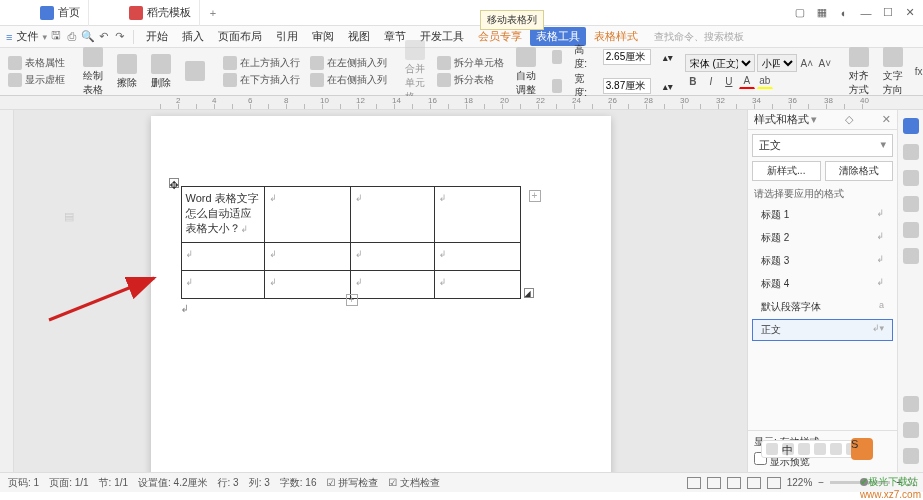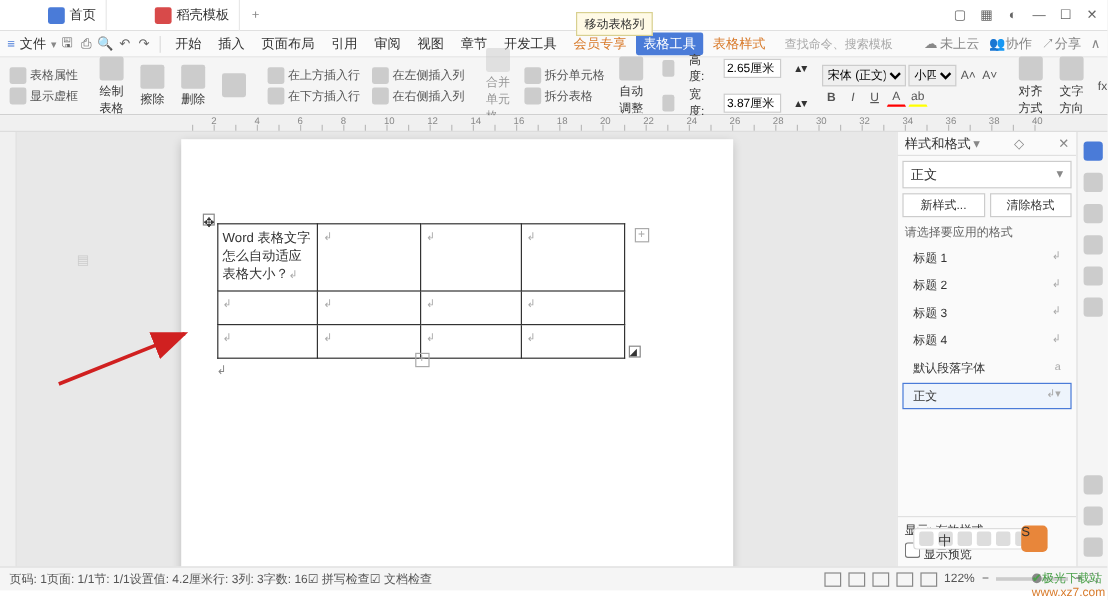--- a/index.html
+++ b/index.html
@@ -68,21 +68,21 @@
 .style-lbl { padding: 6px 6px 2px; font-size: 10px; color: #666; }
 .style-list { flex: 1; overflow: auto; }
 .style-item { padding: 3px 8px; display: flex; justify-content: space-between; border: 1px solid transparent; margin: 1px 4px; font-size: 10px; }
 .style-item.sel { border: 1px solid #4a7bd8; background: #eef4fc; }
 .style-item .sym { color: #aaa; font-size: 9px; }
 .side-foot { border-top: 1px solid #e0e0e0; padding: 4px 6px; font-size: 10px; display: flex; flex-direction: column; gap: 3px; }
 
 .icon-rail { width: 26px; border-left: 1px solid #e0e0e0; display: flex; flex-direction: column; align-items: center; gap: 10px; padding-top: 8px; background: #f5f5f5; }
 .rail-ico { width: 16px; height: 16px; border-radius: 3px; background: #ccc; }
 
-.statusbar { position: absolute; bottom: 8px; left: 0; right: 0; height: 20px; border-top: 1px solid #ddd; display: flex; align-items: center; padding: 0 8px; gap: 0; font-size: 10px; color: #555; background: #f5f5f5; }
+.statusbar { position: absolute; bottom: 8px; left: 0; right: 0; height: 20px; border-top: 1px solid #ddd; display: flex; align-items: center; padding: 0 8px; gap: 10px; font-size: 10px; color: #555; background: #f5f5f5; }
 .statusbar .right { margin-left: auto; display: flex; align-items: center; gap: 6px; }
 .view-ico { width: 14px; height: 12px; border: 1px solid #888; }
 .zoom-slider { width: 60px; height: 3px; background: #ccc; position: relative; }
 .zoom-slider .kn { position: absolute; top: -3px; left: 30px; width: 8px; height: 8px; background: #888; border-radius: 4px; }
 
 .watermark { position: absolute; bottom: 0; right: 2px; font-size: 10px; color: #4aa04a; z-index: 200; }
 .orange-badge { position: absolute; right: 50px; bottom: 40px; width: 22px; height: 22px; background: #e8863a; border-radius: 4px; z-index: 150; }
 .float-strip { position: absolute; right: 60px; bottom: 42px; height: 18px; display: flex; gap: 4px; background: #fff; border: 1px solid #ddd; padding: 0 4px; align-items: center; border-radius: 3px; }
 .float-strip span { width: 12px; height: 12px; background: #ddd; border-radius: 2px; }
 </style>
@@ -128,26 +128,20 @@
   <span class="menu-item">页面布局</span>
   <span class="menu-item">引用</span>
   <span class="menu-item">审阅</span>
   <span class="menu-item">视图</span>
   <span class="menu-item">章节</span>
   <span class="menu-item">开发工具</span>
   <span class="menu-item orange">会员专享</span>
   <span class="menu-item active">表格工具</span>
   <span class="menu-item orange">表格样式</span>
   <span class="menu-search">查找命令、搜索模板</span>
-  <div class="menu-right">
-    <span><span style="margin-right:2px">☁</span><span>未上云</span></span>
-    <span><span>👥</span><span>协作</span></span>
-    <span><span>↗</span><span>分享</span></span>
-    <span>∧</span>
-  </div>
 </div>
 
 <div class="toolbar">
   <div class="tb-group">
     <div class="tb-btn">
         <span class="tb-ico"></span>
         <span>表格属性</span>
       </div>
     <div class="tb-btn">
         <span class="tb-ico"></span>

